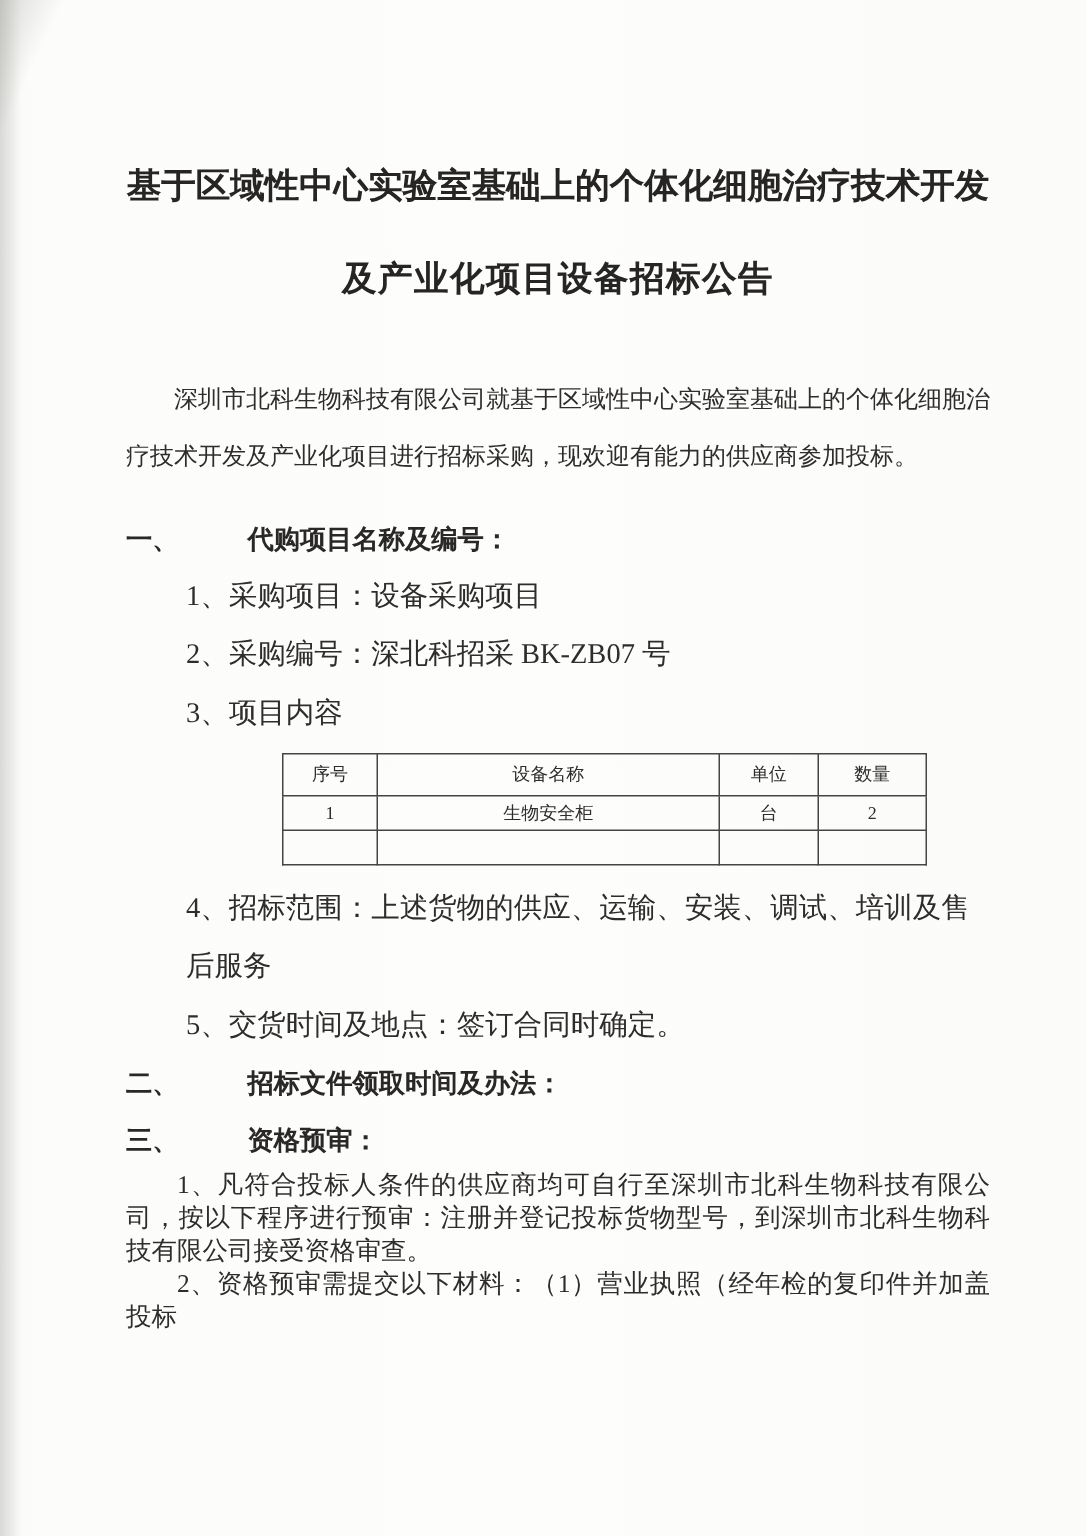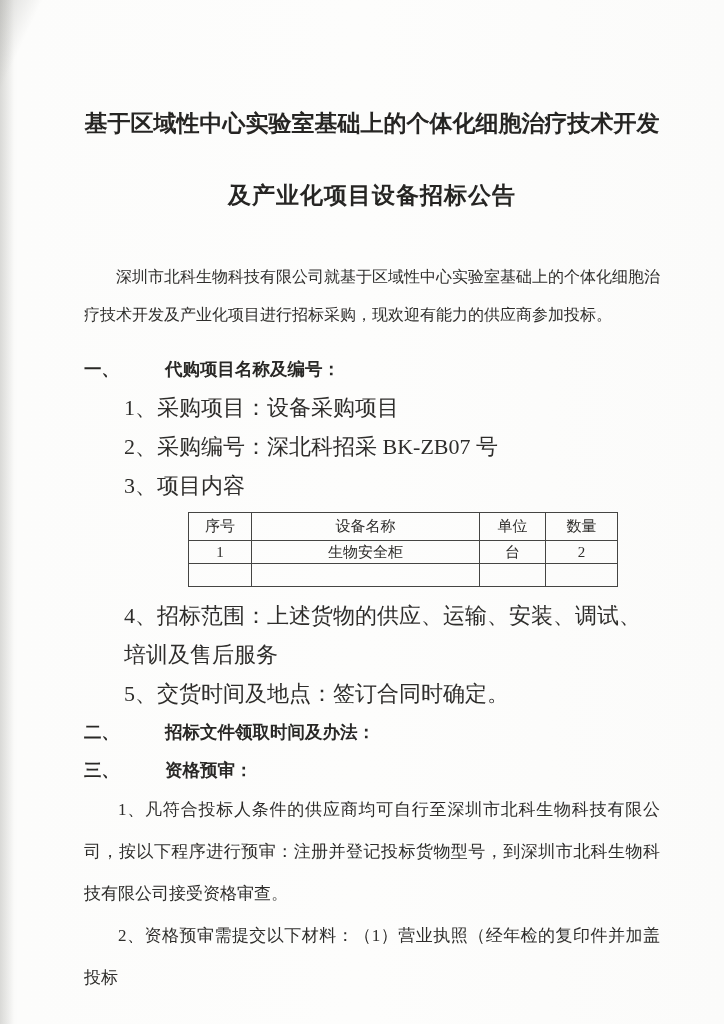--- a/index.html
+++ b/index.html
@@ -27,53 +27,53 @@
     pointer-events:none;
   }
   .content{
     position:relative;
     padding:108px 64px 0 84px; 
   }
   .title{
     font-size:23px;font-weight:bold;text-align:center;
     line-height:32px;color:#262523;
   }
-  .title.line2{margin-top:40px;letter-spacing:1px;}
+  .title.line2{margin-top:30px;letter-spacing:1px;}
   .intro{
     margin-top:46px;font-size:16px;line-height:38px;
     text-align:justify;text-indent:2em;
   }
   .sec-head{
     display:flex;font-size:17.5px;font-weight:bold;line-height:38px;color:#292826;
   }
   .sec-label{flex:0 0 37px;}
   .sec-title{flex:1;margin-left:44px;}
-  .items{margin-left:40px;font-size:22px;}
+  .items{margin-left:40px;font-size:19px;}
   .item{line-height:39px;}
   table.equip{
     border-collapse:collapse;
     margin:7px 0 9px 104px;
-    font-size:15px;color:#2e2d2b;
+    font-size:12px;color:#2e2d2b;
   }
   table.equip th,table.equip td{
     border:1.5px solid #454543;
     padding:0 6px;font-weight:normal;text-align:center;
   }
   table.equip th{height:27px;}
   table.equip td{height:22px;}
   .col-seq{width:50px;}
   .col-name{width:215px;}
   .col-unit{width:53px;}
   .col-qty{width:59px;}
   td.name-cell{text-align:left;padding-left:10px;}
   .indent-block{
     margin-left:37px;font-size:17px;line-height:37px;text-align:justify;
   }
   .para{
-    font-size:17px;line-height:42px;text-align:justify;text-indent:2em;
+    font-size:17px;line-height:22px;text-align:justify;text-indent:2em;
   }
   .gap-sm{margin-top:9px;}
 </style>
 </head>
 <body>
 
 <div class="paper">
   <div class="content">
 
     <div class="title line1">基于区域性中心实验室基础上的个体化细胞治疗技术开发</div>

